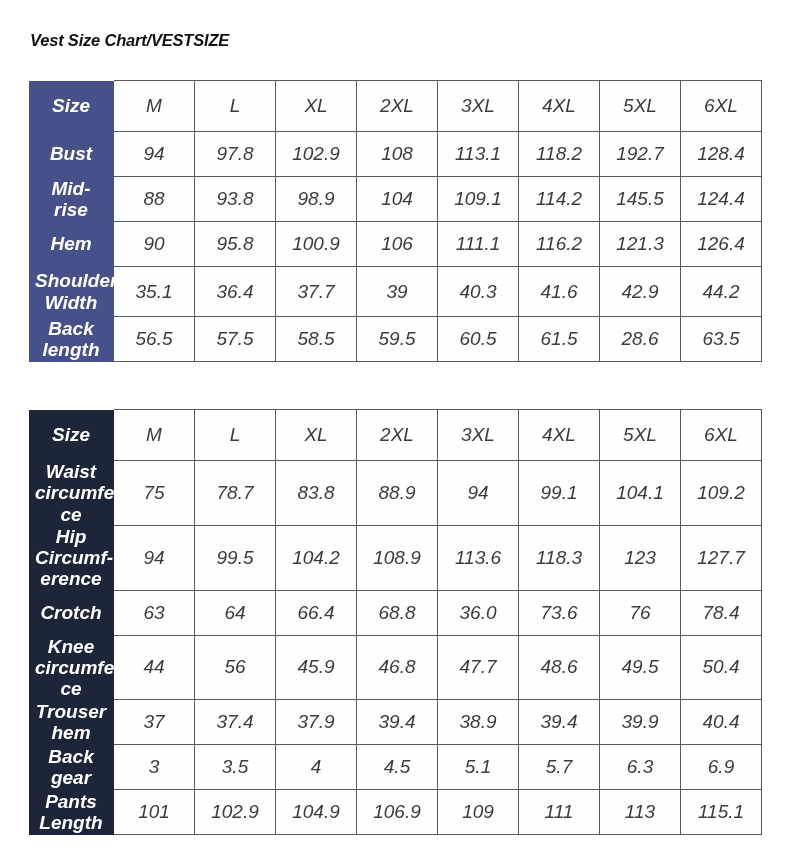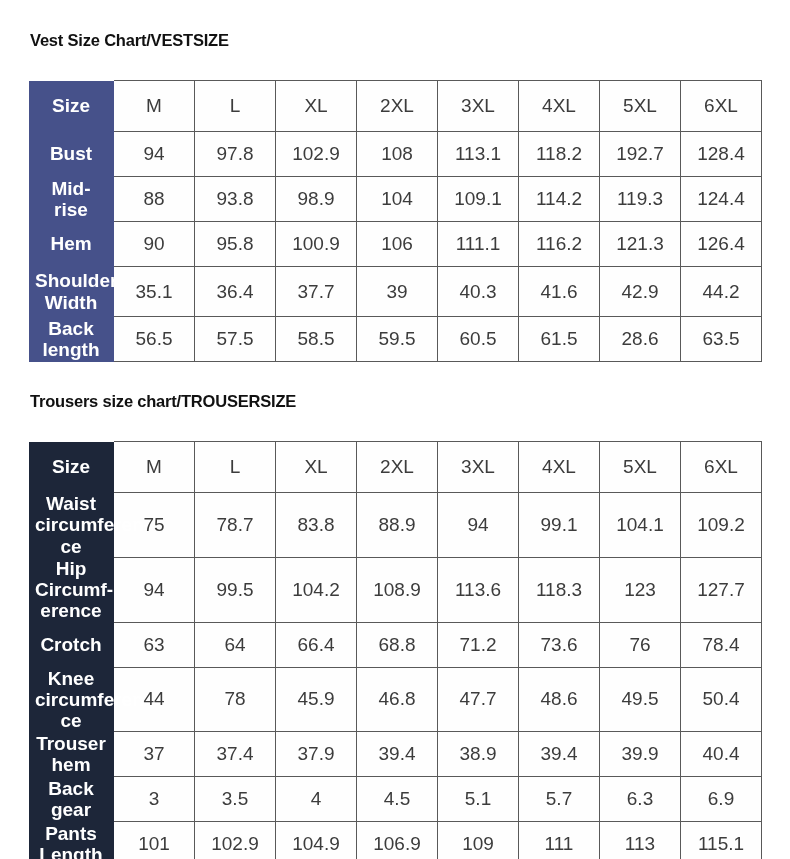--- a/index.html
+++ b/index.html
@@ -15,20 +15,21 @@
     font-family: "Liberation Sans", sans-serif;
     color: #1a1a1a;
     -webkit-font-smoothing: antialiased;
   }
 
   .page {
     position: relative;
     width: 790px;
     height: 859px;
     background: #fff;
+    font-style: italic;
   }
 
   .section-title {
     font-size: 16.5px;
     font-weight: bold;
     color: #111111;
     letter-spacing: -0.2px;
     padding-left: 30px;
   }
 
@@ -144,21 +145,21 @@
             <td>128.4</td>
           </tr>
           <tr class="r-n">
             <td class="lbl lbl-lg">Mid-rise</td>
             <td>88</td>
             <td>93.8</td>
             <td>98.9</td>
             <td>104</td>
             <td>109.1</td>
             <td>114.2</td>
-            <td>119.3</td>
+            <td>145.5</td>
             <td>124.4</td>
           </tr>
           <tr class="r-n">
             <td class="lbl lbl-lg">Hem</td>
             <td>90</td>
             <td>95.8</td>
             <td>100.9</td>
             <td>106</td>
             <td>111.1</td>
             <td>116.2</td>
@@ -186,21 +187,20 @@
             <td>61.5</td>
             <td>28.6</td>
             <td>63.5</td>
           </tr>
         </tbody>
     </table>
   </div>
 
   <div class="spacer-c"></div>
 
-  <div class="section-title" id="trousers-title">Trousers size chart/TROUSERSIZE</div>
 
   <div class="spacer-b"></div>
 
   <div class="table-wrap">
     <table class="size-table" id="trousers-table">
       <colgroup>
         <col class="c-label">
           <col class="c-size">
           <col class="c-size">
           <col class="c-size">
@@ -243,29 +243,29 @@
             <td>118.3</td>
             <td>123</td>
             <td>127.7</td>
           </tr>
           <tr class="r-n">
             <td class="lbl lbl-lg">Crotch</td>
             <td>63</td>
             <td>64</td>
             <td>66.4</td>
             <td>68.8</td>
-            <td>71.2</td>
+            <td>36.0</td>
             <td>73.6</td>
             <td>76</td>
             <td>78.4</td>
           </tr>
           <tr class="r-t">
             <td class="lbl lbl-sm">Knee circumferen-ce</td>
             <td>44</td>
-            <td>78</td>
+            <td>56</td>
             <td>45.9</td>
             <td>46.8</td>
             <td>47.7</td>
             <td>48.6</td>
             <td>49.5</td>
             <td>50.4</td>
           </tr>
           <tr class="r-n">
             <td class="lbl lbl-lg">Trouser hem</td>
             <td>37</td>

